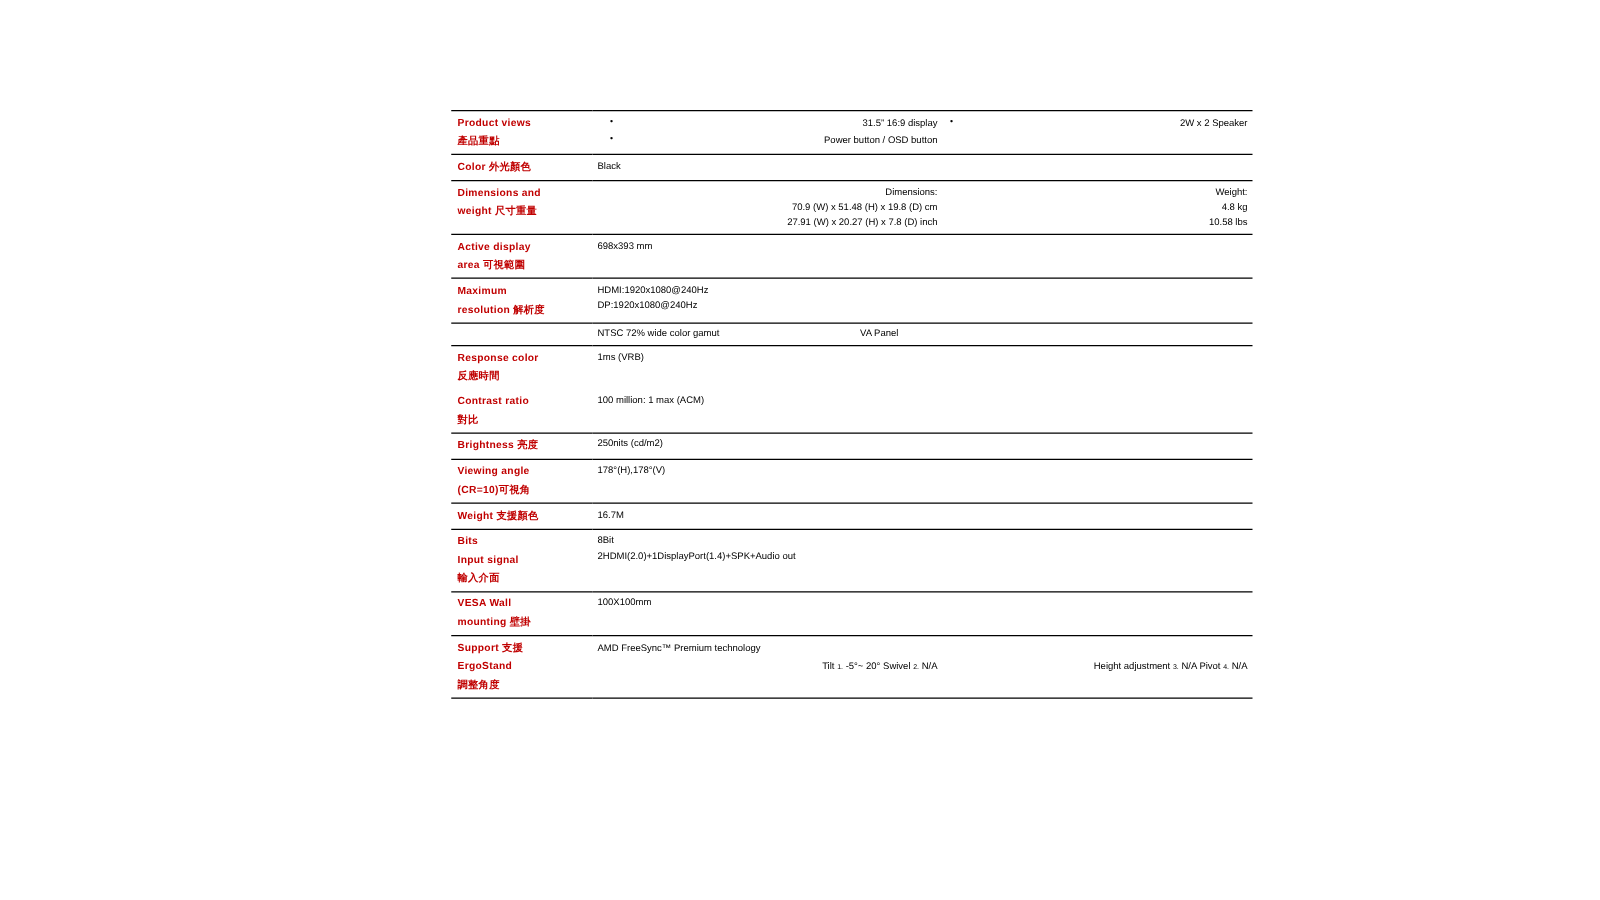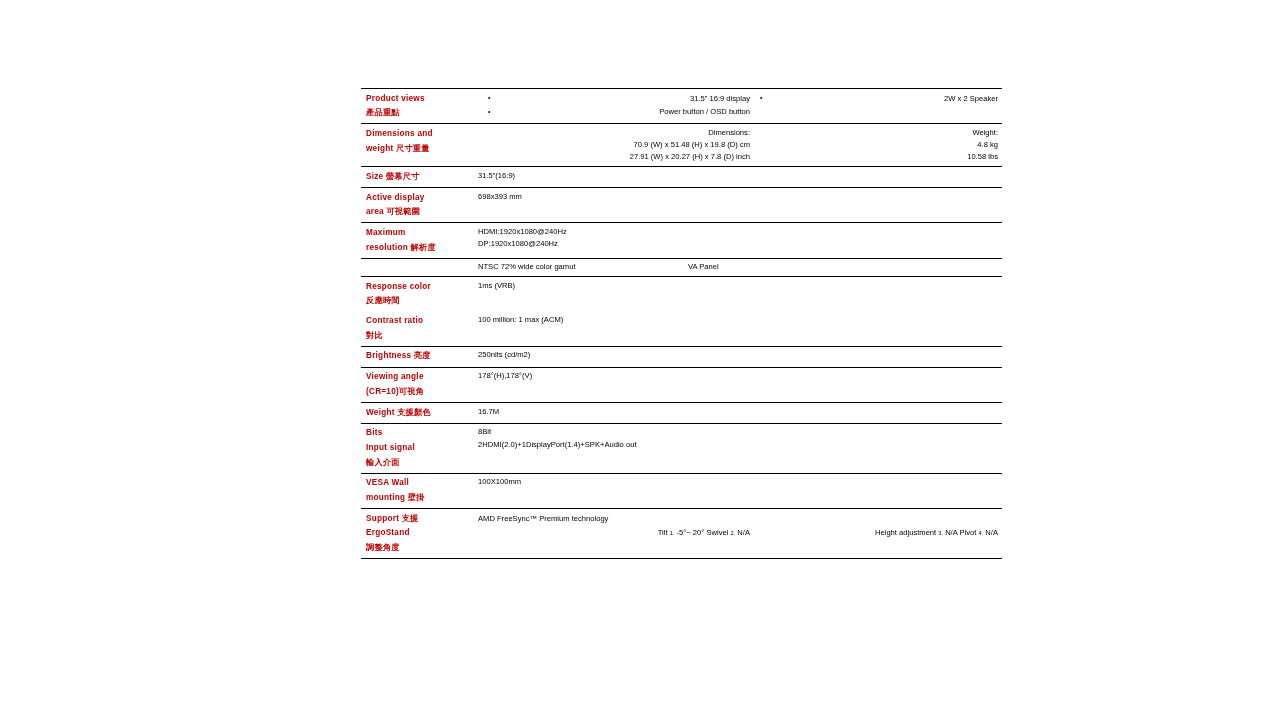--- a/index.html
+++ b/index.html
@@ -136,20 +136,28 @@
             </div>
             <div class="col-b">
               <ul class="bullets">
                 <li>2W x 2 Speaker</li>
               </ul>
             </div>
           </div>
         </td>
       </tr>
 
+      <tr>
+        <td class="label">
+          <span class="line"><span>Color</span>&nbsp;<span>外光顏色</span></span>
+        </td>
+        <td class="value">
+          <span class="vline">Black</span>
+        </td>
+      </tr>
 
       <tr>
         <td class="label">
           <span class="line">Dimensions and</span>
           <span class="line"><span>weight</span>&nbsp;<span>尺寸重量</span></span>
         </td>
         <td class="value">
           <div class="cols">
             <div class="col-a">
               <span class="vline">Dimensions:</span>
@@ -158,28 +166,20 @@
             </div>
             <div class="col-b">
               <span class="vline">Weight:</span>
               <span class="vline">4.8 kg</span>
               <span class="vline">10.58 lbs</span>
             </div>
           </div>
         </td>
       </tr>
 
-      <tr>
-        <td class="label">
-          <span class="line"><span>Size</span>&nbsp;<span>螢幕尺寸</span></span>
-        </td>
-        <td class="value">
-          <span class="vline">31.5”(16:9)</span>
-        </td>
-      </tr>
 
       <tr>
         <td class="label">
           <span class="line">Active display</span>
           <span class="line"><span>area</span>&nbsp;<span>可視範圍</span></span>
         </td>
         <td class="value">
           <span class="vline">698x393 mm</span>
         </td>
       </tr>

